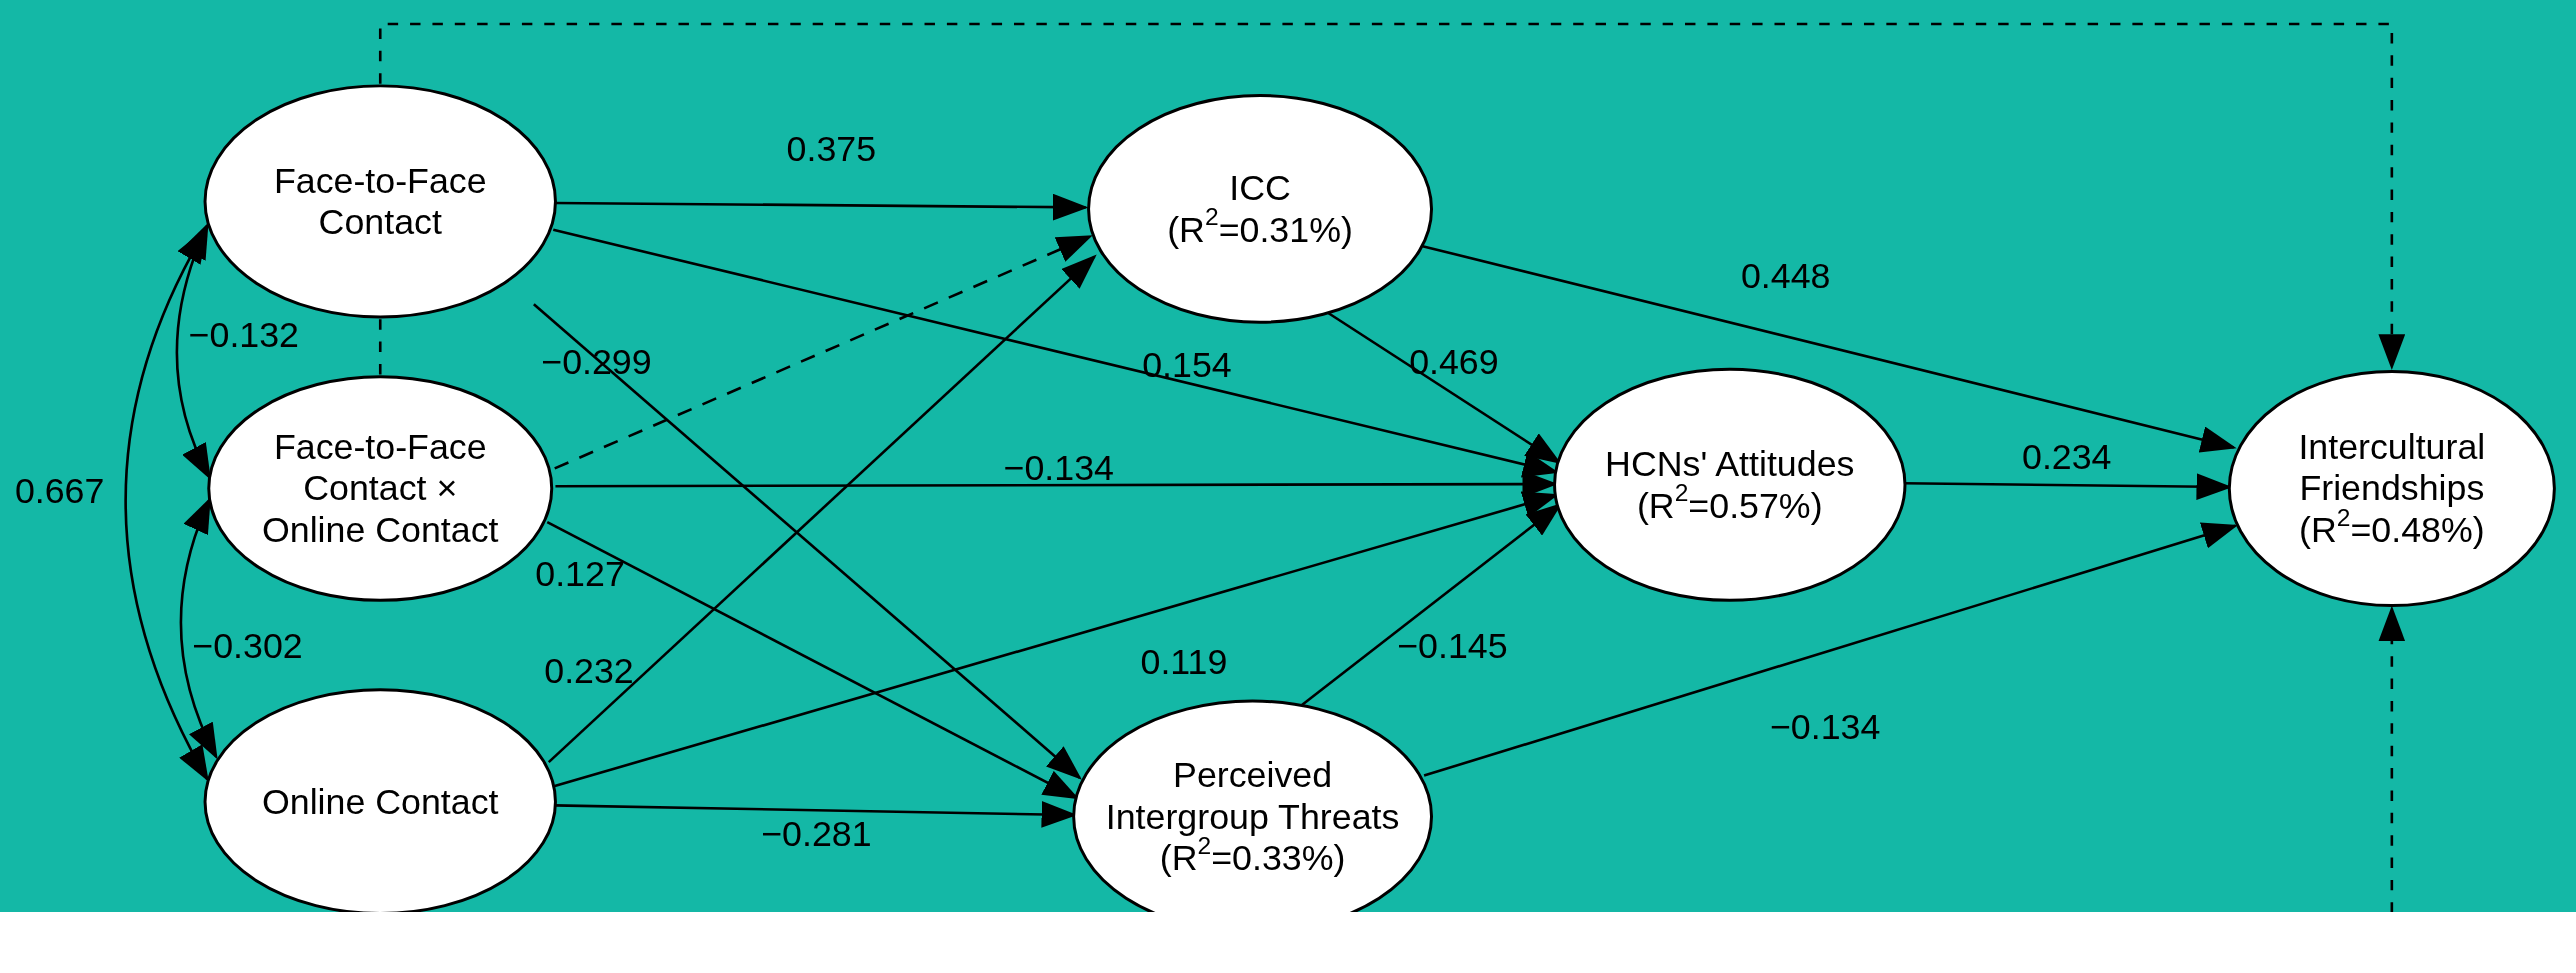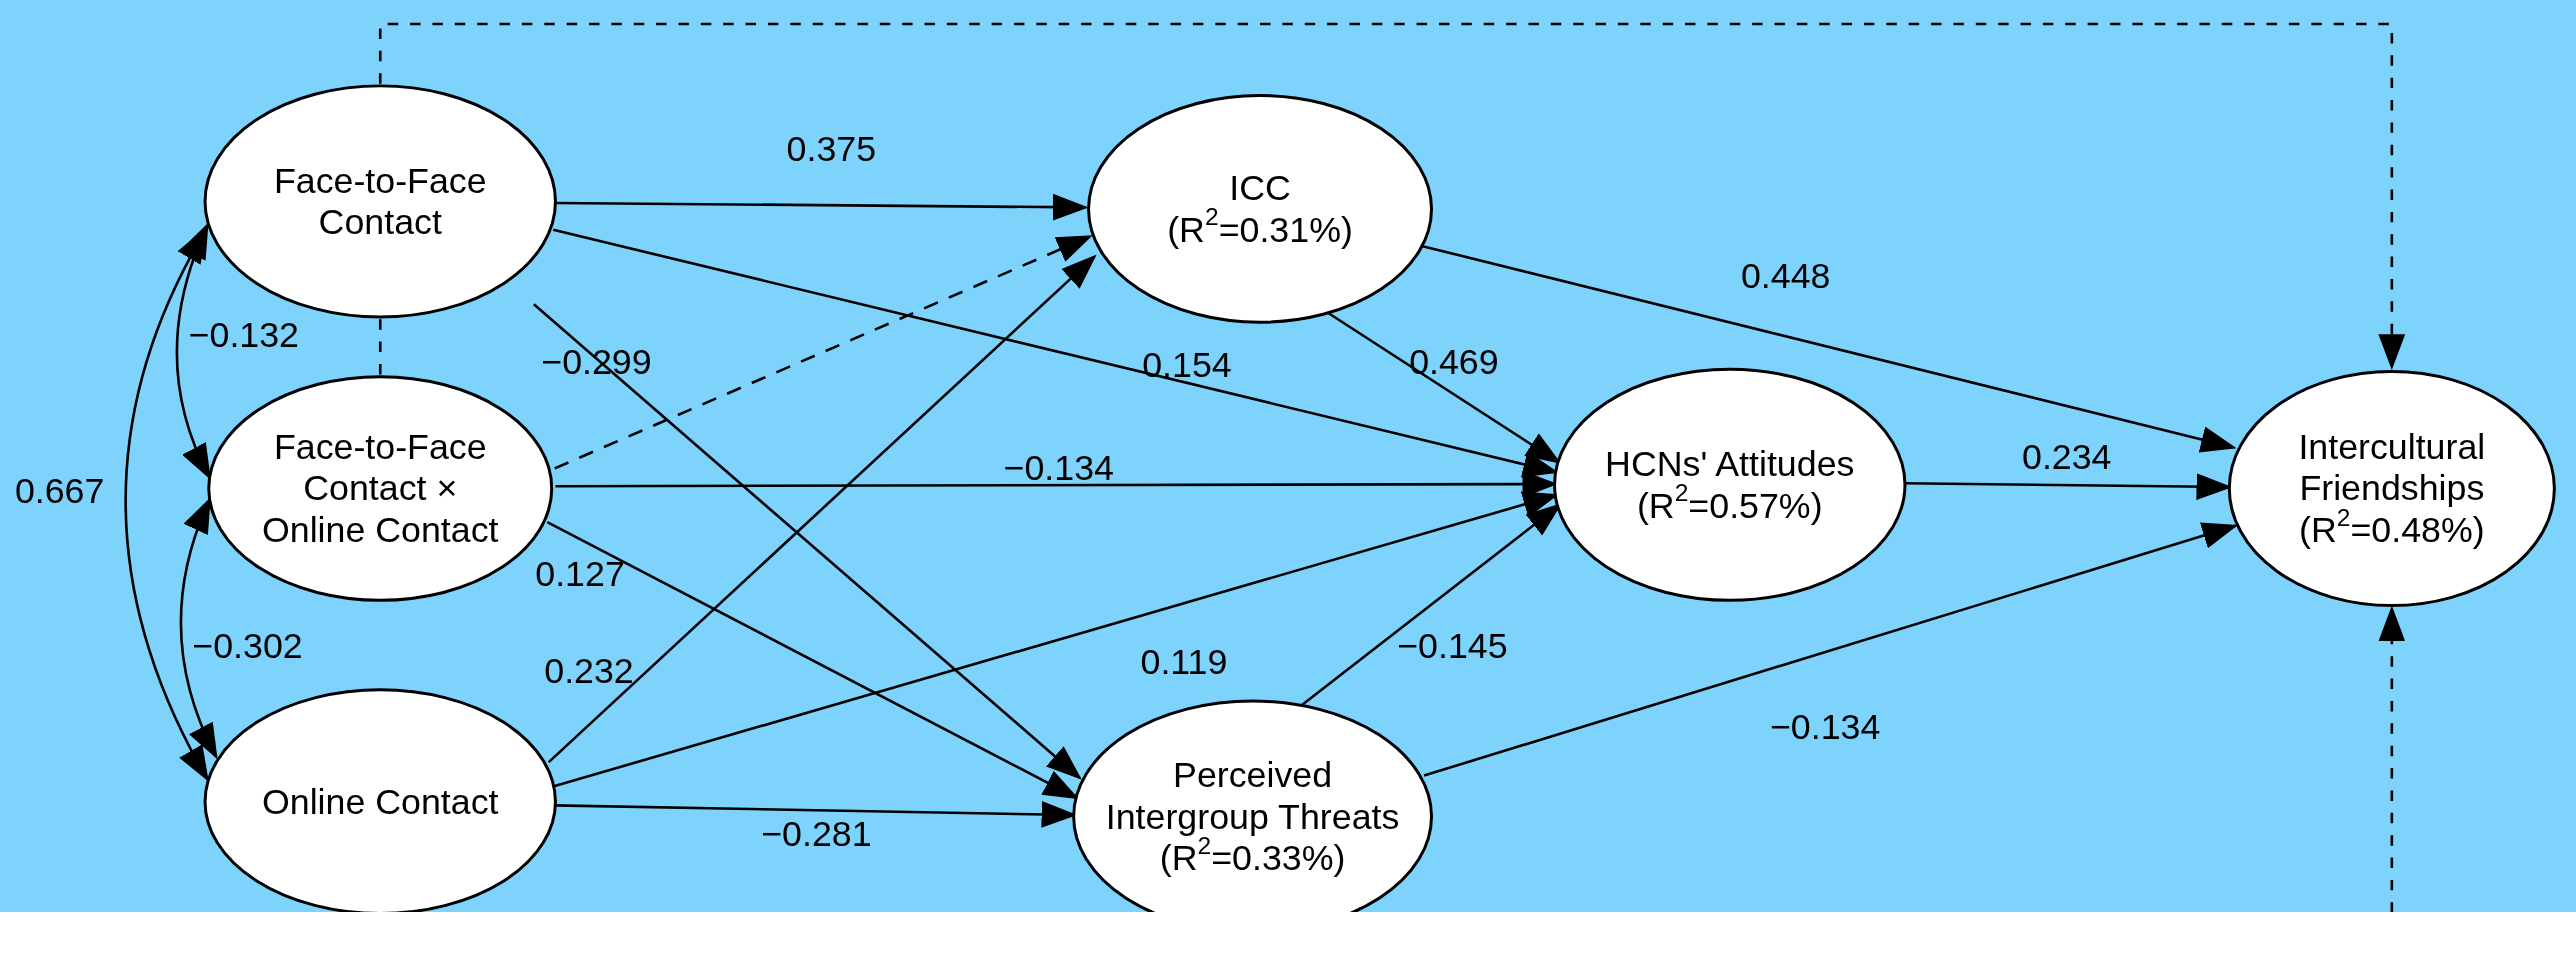--- a/index.html
+++ b/index.html
@@ -3,21 +3,21 @@
 <meta charset="utf-8">
 <style>
   html, body {
     margin: 0;
     padding: 0;
     background: #ffffff;
   }
   .figure-wrap {
     width: 2576px;
     height: 912px;
-    background: #7dd3fc;
+    background: #14b8a6;
     position: relative;
     overflow: hidden;
   }
   svg {
     display: block;
     font-family: "Liberation Sans", "DejaVu Sans", sans-serif;
   }
   .node-ellipse {
     fill: #ffffff;
     stroke: #000000;

